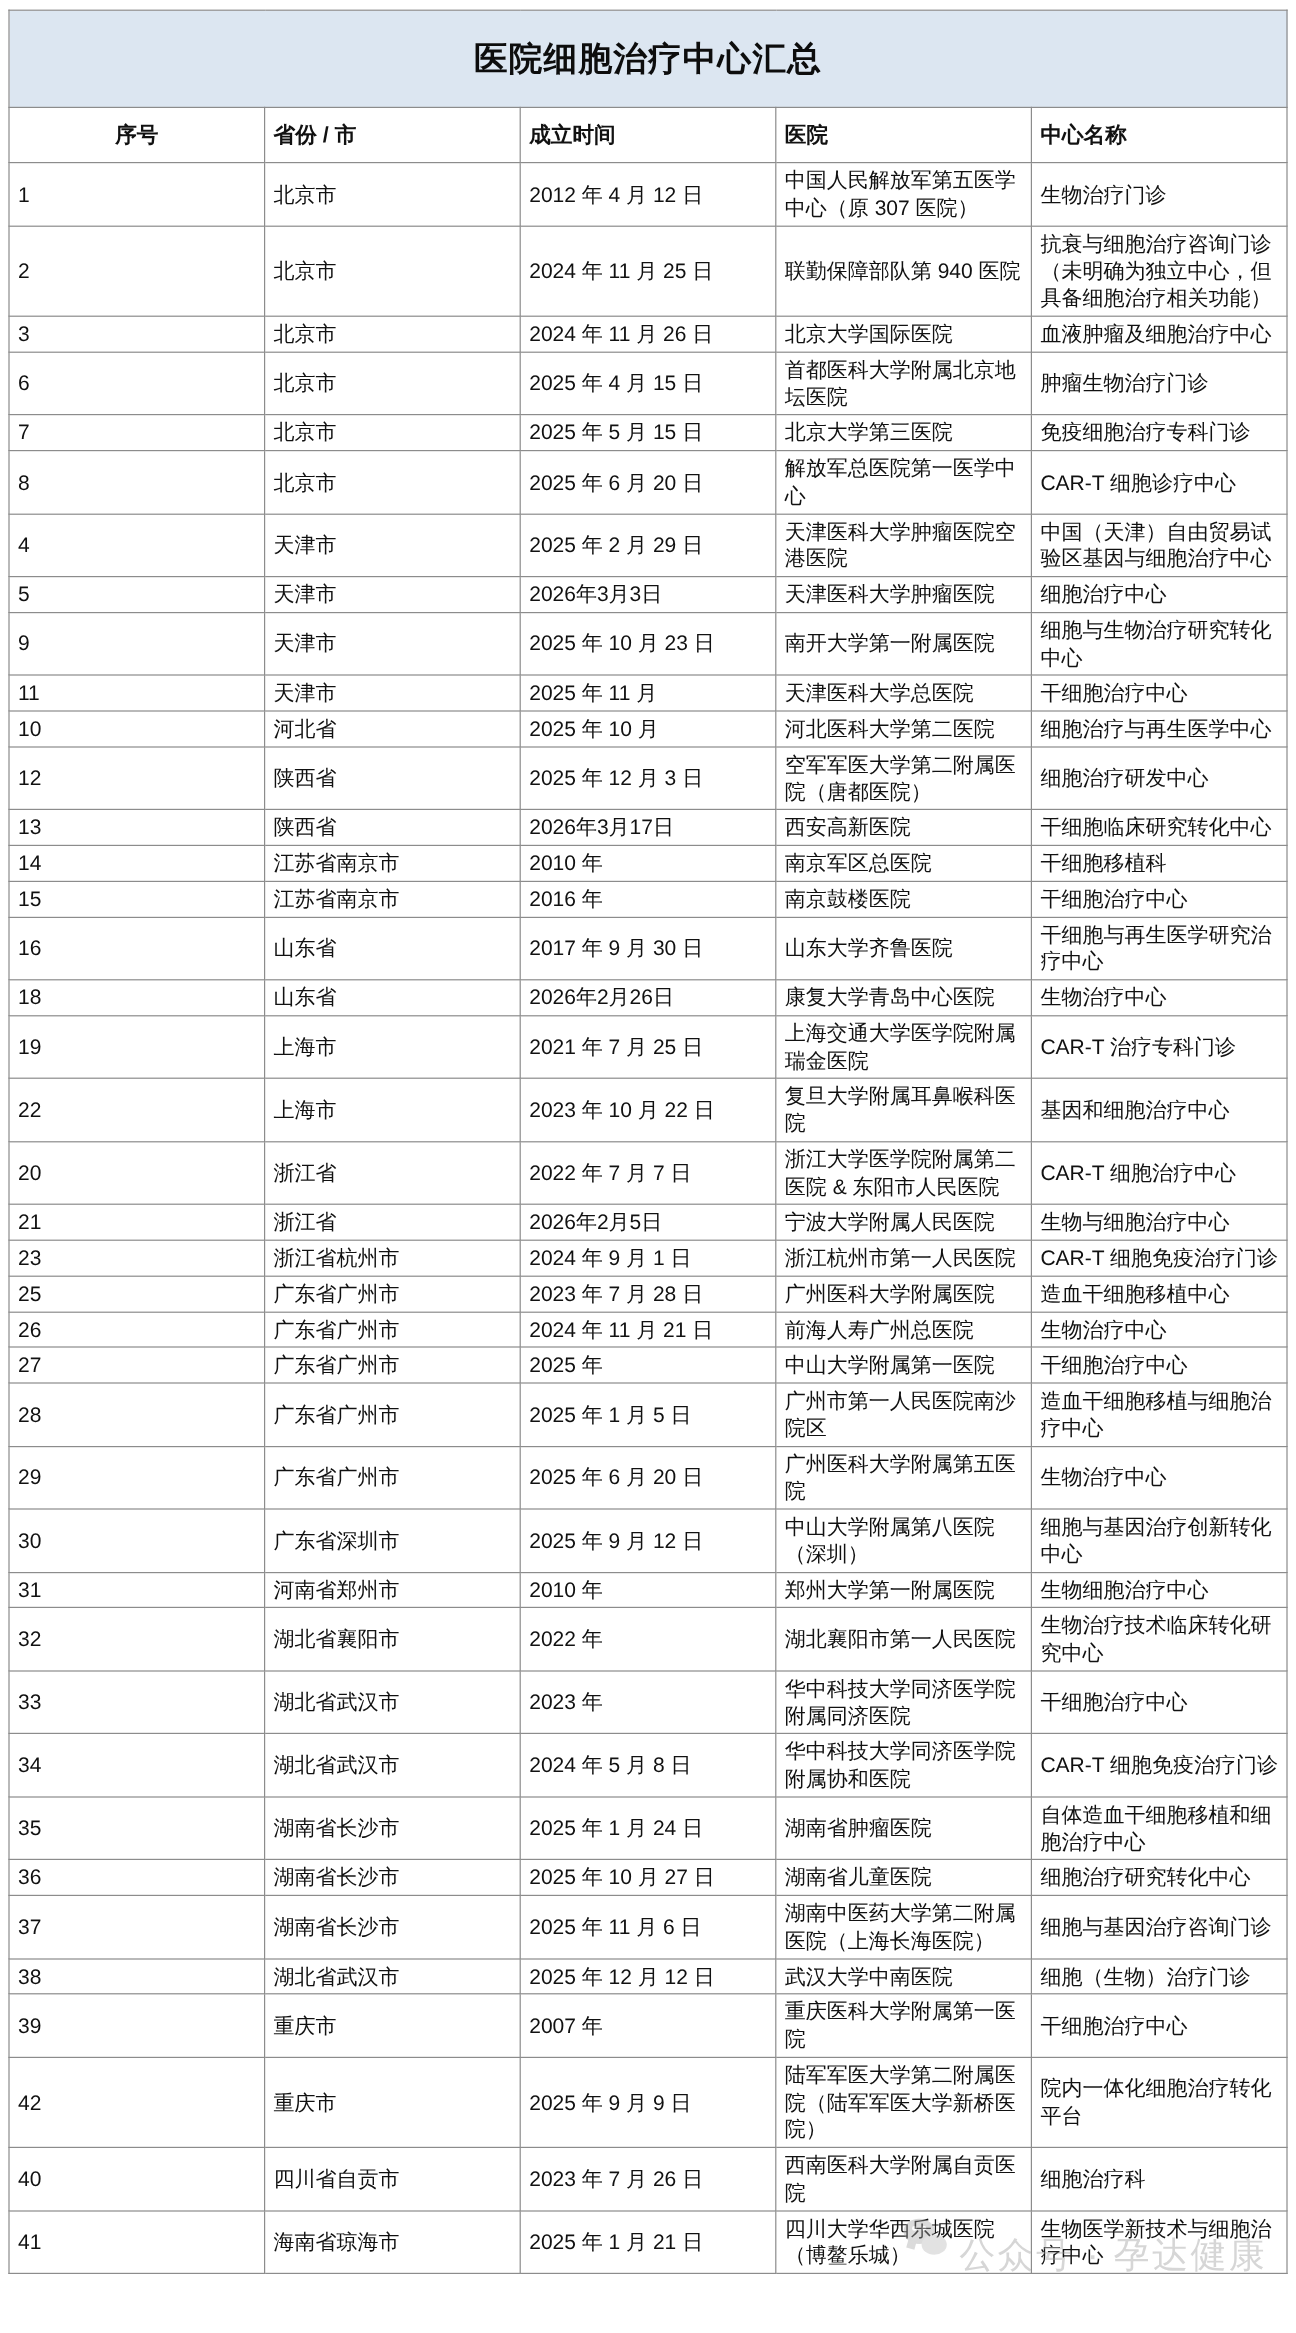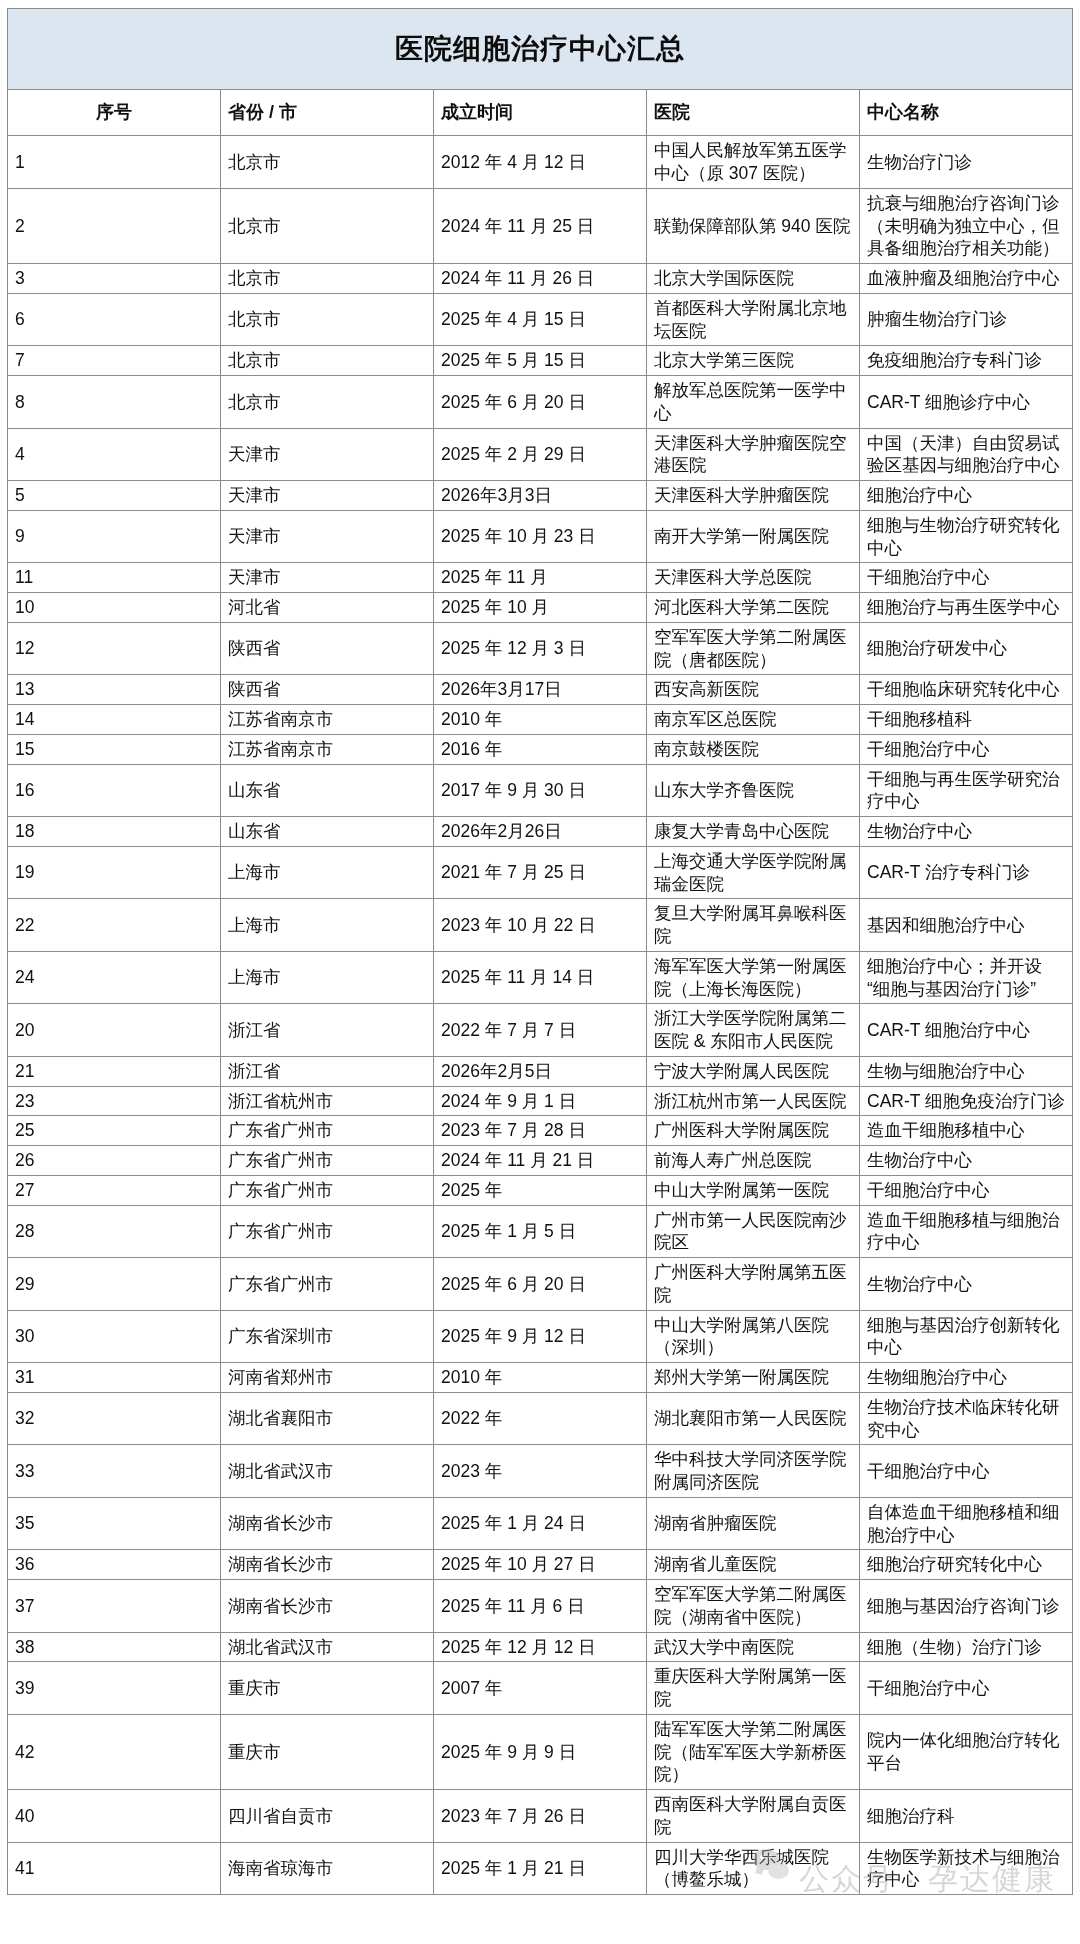--- a/index.html
+++ b/index.html
@@ -246,27 +246,20 @@
           <td class="c-center">CAR-T 治疗专科门诊</td>
         </tr>
         <tr>
           <td class="c-idx">22</td>
           <td class="c-prov">上海市</td>
           <td class="c-date">2023 年 10 月 22 日</td>
           <td class="c-hosp">复旦大学附属耳鼻喉科医院</td>
           <td class="c-center">基因和细胞治疗中心</td>
         </tr>
         <tr>
-          <td class="c-idx">24</td>
-          <td class="c-prov">上海市</td>
-          <td class="c-date">2025 年 11 月 14 日</td>
-          <td class="c-hosp">海军军医大学第一附属医院（上海长海医院）</td>
-          <td class="c-center">细胞治疗中心；并开设 “细胞与基因治疗门诊”</td>
-        </tr>
-        <tr>
           <td class="c-idx">20</td>
           <td class="c-prov">浙江省</td>
           <td class="c-date">2022 年 7 月 7 日</td>
           <td class="c-hosp">浙江大学医学院附属第二医院 &amp; 东阳市人民医院</td>
           <td class="c-center">CAR-T 细胞治疗中心</td>
         </tr>
         <tr>
           <td class="c-idx">21</td>
           <td class="c-prov">浙江省</td>
           <td class="c-date">2026年2月5日</td>
@@ -337,38 +330,45 @@
           <td class="c-center">生物治疗技术临床转化研究中心</td>
         </tr>
         <tr>
           <td class="c-idx">33</td>
           <td class="c-prov">湖北省武汉市</td>
           <td class="c-date">2023 年</td>
           <td class="c-hosp">华中科技大学同济医学院附属同济医院</td>
           <td class="c-center">干细胞治疗中心</td>
         </tr>
         <tr>
+          <td class="c-idx">34</td>
+          <td class="c-prov">湖北省武汉市</td>
+          <td class="c-date">2024 年 5 月 8 日</td>
+          <td class="c-hosp">华中科技大学同济医学院附属协和医院</td>
+          <td class="c-center">CAR-T 细胞免疫治疗门诊</td>
+        </tr>
+        <tr>
           <td class="c-idx">35</td>
           <td class="c-prov">湖南省长沙市</td>
           <td class="c-date">2025 年 1 月 24 日</td>
           <td class="c-hosp">湖南省肿瘤医院</td>
           <td class="c-center">自体造血干细胞移植和细胞治疗中心</td>
         </tr>
         <tr>
           <td class="c-idx">36</td>
           <td class="c-prov">湖南省长沙市</td>
           <td class="c-date">2025 年 10 月 27 日</td>
           <td class="c-hosp">湖南省儿童医院</td>
           <td class="c-center">细胞治疗研究转化中心</td>
         </tr>
         <tr>
           <td class="c-idx">37</td>
           <td class="c-prov">湖南省长沙市</td>
           <td class="c-date">2025 年 11 月 6 日</td>
-          <td class="c-hosp">空军军医大学第二附属医院（湖南省中医院）</td>
+          <td class="c-hosp">湖南中医药大学第二附属医院（上海长海医院）</td>
           <td class="c-center">细胞与基因治疗咨询门诊</td>
         </tr>
         <tr>
           <td class="c-idx">38</td>
           <td class="c-prov">湖北省武汉市</td>
           <td class="c-date">2025 年 12 月 12 日</td>
           <td class="c-hosp">武汉大学中南医院</td>
           <td class="c-center">细胞（生物）治疗门诊</td>
         </tr>
         <tr>

